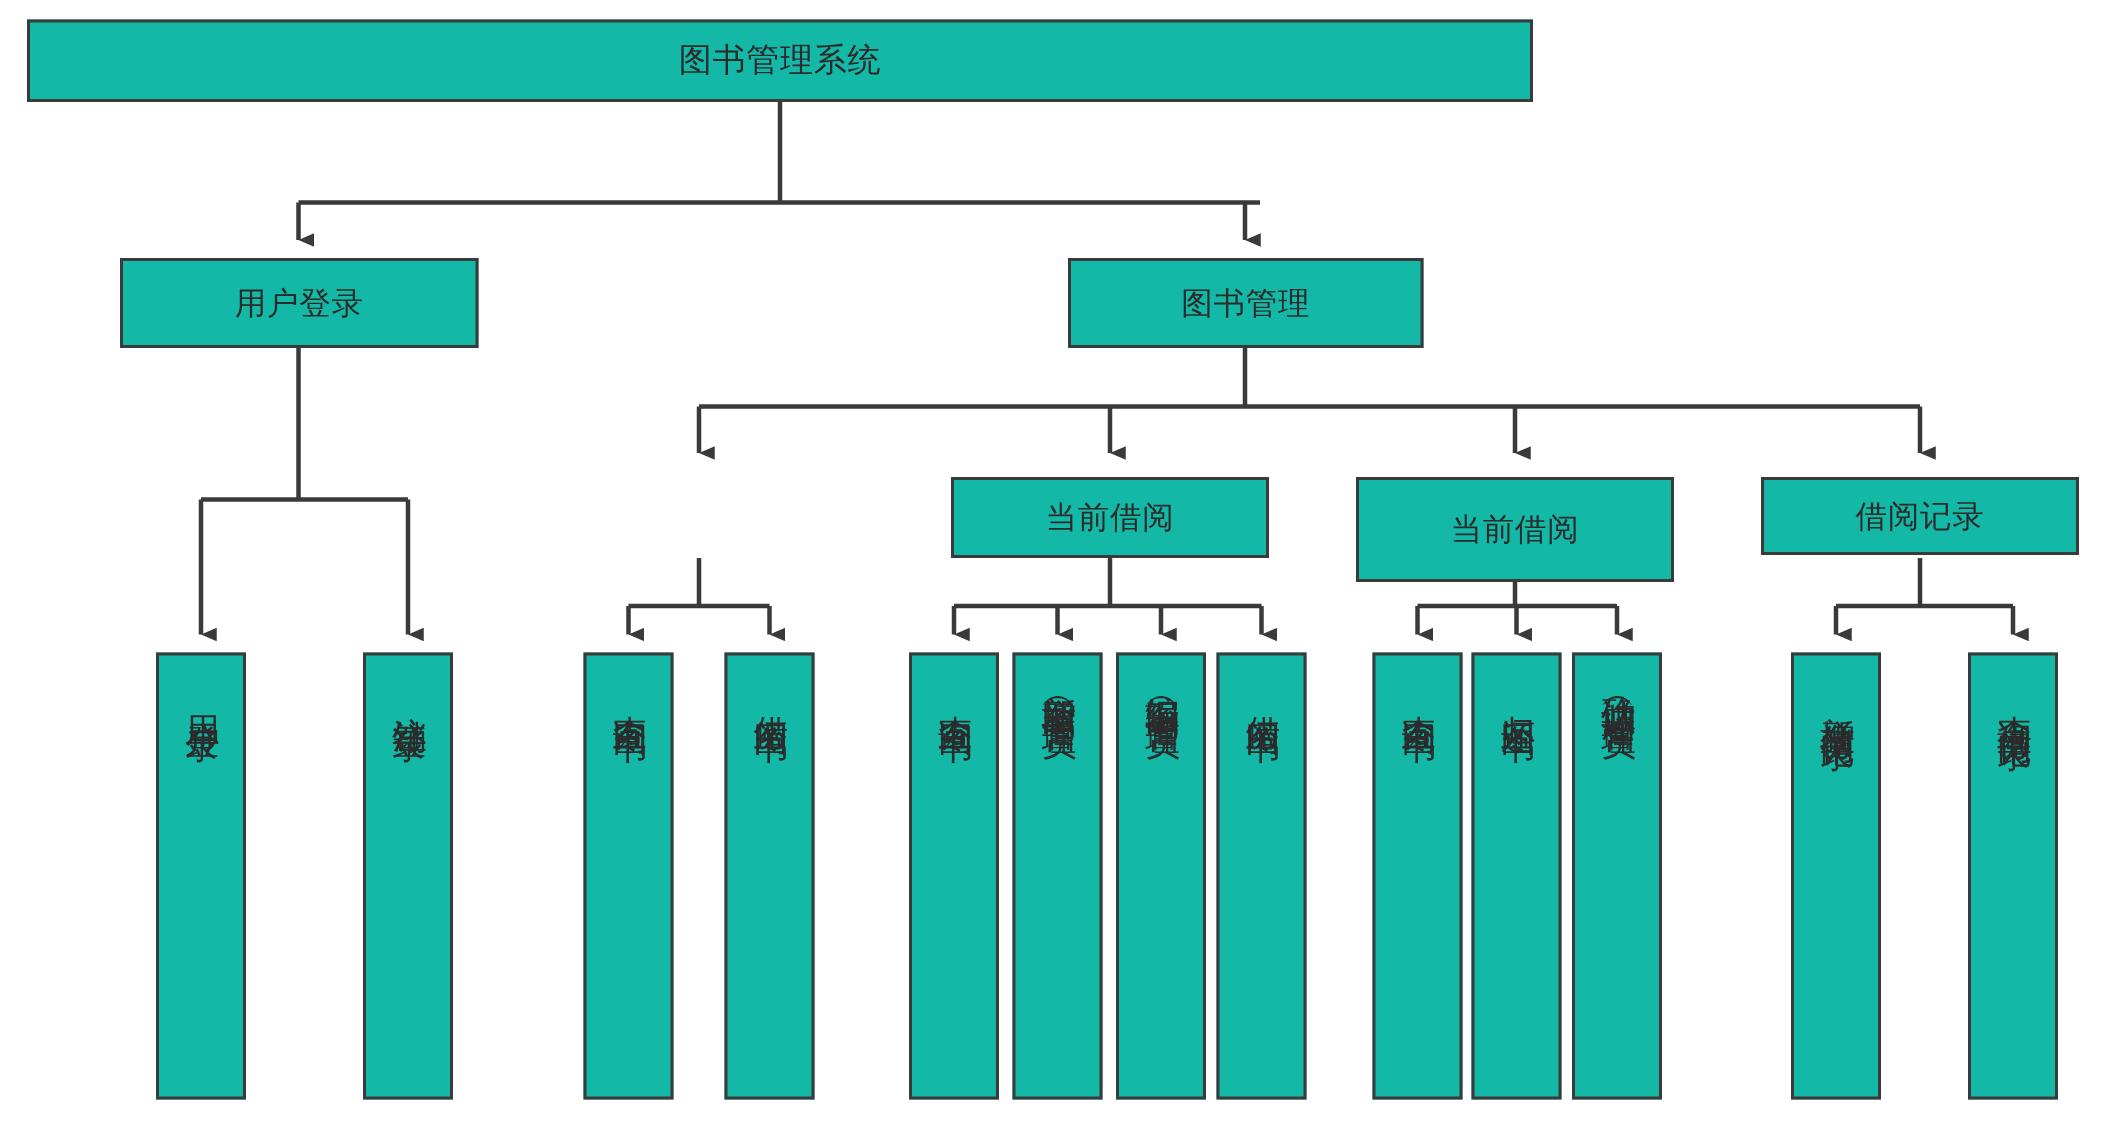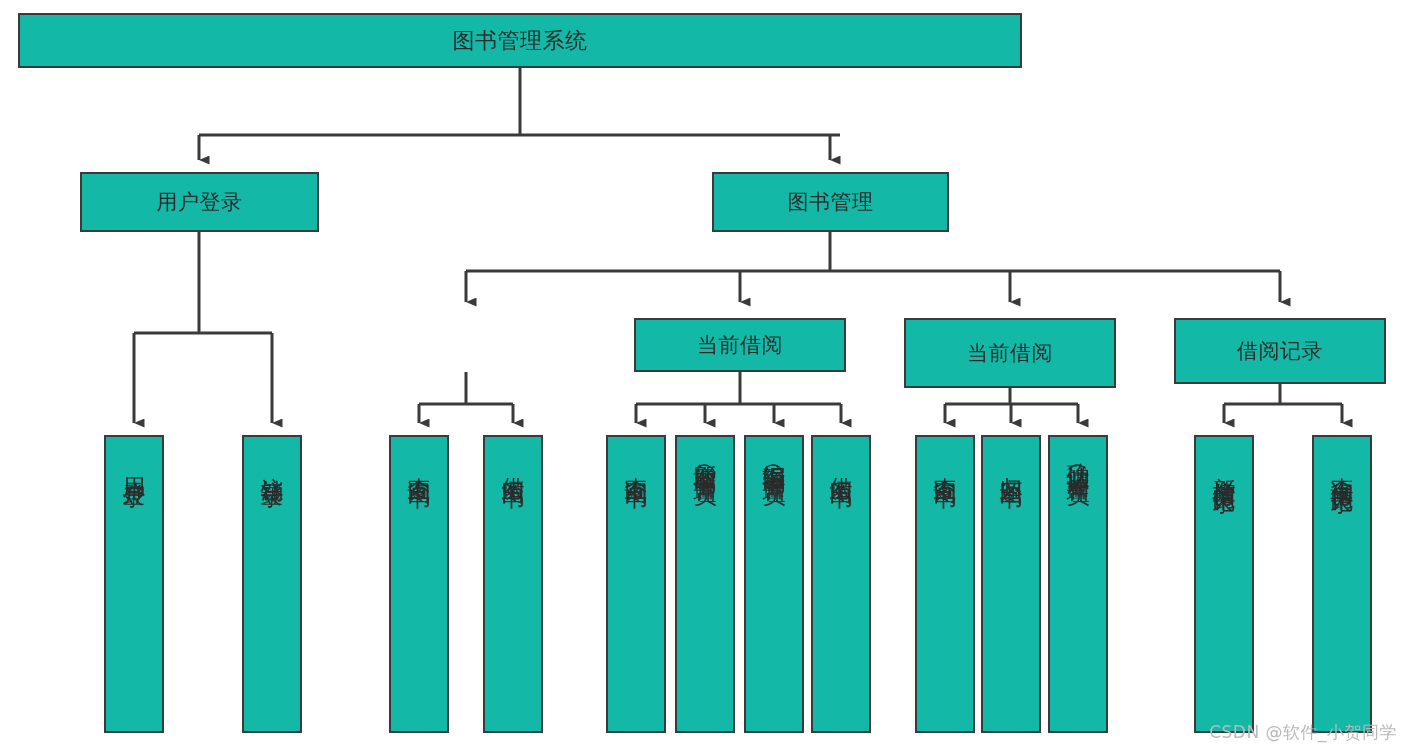--- a/index.html
+++ b/index.html
@@ -133,21 +133,21 @@
   <div class="node horiz" style="left:712px; top:172px; width:237px; height:60px;">
     <span>图书管理</span>
   </div>
 
   <div class="node horiz" style="left:634px; top:318px; width:212px; height:54px;">
     <span>当前借阅</span>
   </div>
   <div class="node horiz" style="left:904px; top:318px; width:212px; height:70px;">
     <span>当前借阅</span>
   </div>
-  <div class="node horiz" style="left:1174px; top:318px; width:212px; height:66px;">
+  <div class="node horiz" style="left:1174px; top:318px; width:212px; height:52px;">
     <span>借阅记录</span>
   </div>
 
   <div class="node leaf" style="left:104px; top:435px; width:60px; height:298px;">
     <span class="leaf-text">用户登录</span>
   </div>
   <div class="node leaf" style="left:242px; top:435px; width:60px; height:298px;">
     <span class="leaf-text">注销登录</span>
   </div>
 
@@ -181,15 +181,14 @@
     <span class="leaf-text">确认归还（管理员）</span>
   </div>
 
   <div class="node leaf" style="left:1194px; top:435px; width:60px; height:298px;">
     <span class="leaf-text">新增借阅记录</span>
   </div>
   <div class="node leaf" style="left:1312px; top:435px; width:60px; height:298px;">
     <span class="leaf-text">查询借阅记录</span>
   </div>
 
-  <div class="watermark">CSDN @软件_小贺同学</div>
 
 </div>
 
 </body></html>

